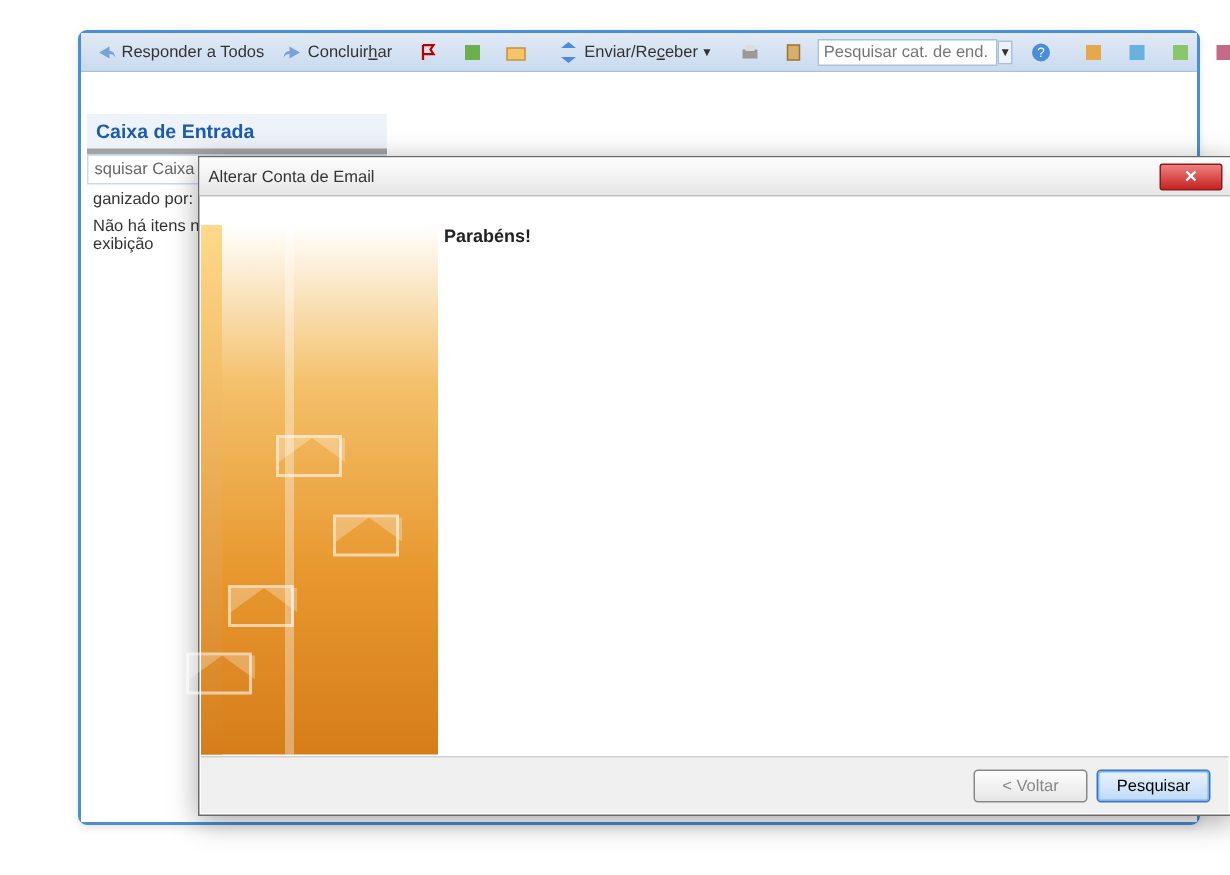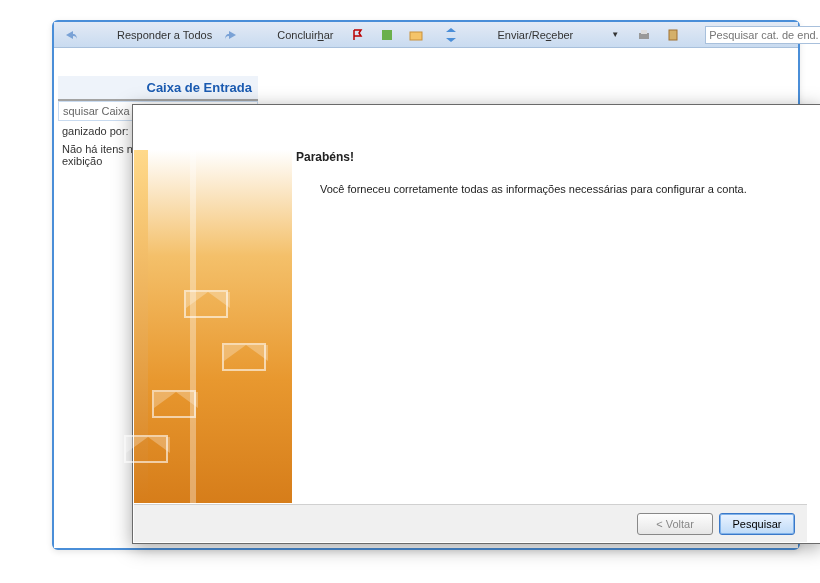--- a/index.html
+++ b/index.html
@@ -24,47 +24,45 @@
   font-size: 11px;
   color: #333;
   padding: 0 4px;
 }
 .toolbar .btn {
   padding: 2px 6px;
   display: inline-flex;
   align-items: center;
   cursor: pointer;
   white-space: nowrap;
-  gap: 36px;
 }
 .toolbar .iconbox { width: 14px; height: 14px; margin-right: 3px; display: inline-block; }
 .toolbar .sep { width: 1px; height: 18px; background: #a8c0dc; margin: 0 3px; }
 .toolbar .spacer { flex: 1; }
-.toolbar input.search { width: 120px; height: 18px; font-size: 11px; border: 1px solid #a8c0dc; padding: 0 3px; background: #fff; margin-left: 16px; }
+.toolbar input.search { width: 120px; height: 18px; font-size: 11px; border: 1px solid #a8c0dc; padding: 0 3px; background: #fff; }
 .toolbar .dropdown-btn { width: 12px; height: 16px; border: 1px solid #a8c0dc; background: #eef3fa; cursor: pointer; font-size: 8px; line-height: 14px; text-align: center; }
 .underline { text-decoration: underline; }
 
 .main-area {
   position: absolute;
   left: 0; top: 50px; right: 0; bottom: 0;
   background: #fff;
   padding: 0;
 }
 .sidebar-panel {
   position: absolute;
   left: 4px; top: 4px; width: 200px;
 }
 .panel-title {
   background: #eef3fa;
   color: #1b5bb1;
   font-weight: bold;
   font-size: 13px;
   padding: 4px 6px;
-  border-bottom: 2px solid #a3a3a3;
-  text-align: right;
+  border-bottom: 4px solid #a3a3a3;
 }
 .panel-search {
   border: 1px solid #c9dbf0;
   font-size: 11px;
   padding: 3px 4px;
   color: #666;
 }
 .panel-org {
   font-size: 11px;
   padding: 4px 4px;
@@ -142,21 +140,21 @@
   position: absolute;
   left: 162px; right: 10px; top: 18px;
   font-size: 11px;
   color: #222;
 }
 .dialog .content h3 { font-size: 12px; font-weight: bold; margin-bottom: 18px; }
 .dialog .content p { margin-left: 24px; margin-bottom: 14px; line-height: 1.4; }
 
 .dialog .footer {
   position: absolute;
-  left: 1px; right: 14px; bottom: 1px; height: 38px;
+  left: 1px; right: 2px; bottom: 1px; height: 38px;
   background: #f0f0f0;
   border-top: 1px solid #d0d0d0;
   display: flex;
   align-items: center;
   justify-content: flex-end;
   padding-right: 12px;
   gap: 6px;
 }
 .dialog .footer button {
   min-width: 76px; height: 22px;
@@ -295,32 +293,35 @@
       <div class="panel-empty">
         <div>Não há itens nesta</div>
         <div>exibição</div>
       </div>
     </div>
     <button class="close-btn-main">Fechar</button>
   </div>
 </div>
 
 <div class="dialog">
+  <div class="titlebar">
+    <span class="title">Alterar Conta de Email</span>
+    <span class="closex">✕</span>
+  </div>
   <div class="body">
     <div class="art">
       <div class="art-bg"></div>
       <div class="art-accent1"></div>
       <div class="art-accent2"></div>
       <div class="art-env e1"></div>
       <div class="art-env e2"></div>
       <div class="art-env e3"></div>
       <div class="art-env e4"></div>
     </div>
     <div class="content">
       <h3>Parabéns!</h3>
-      <p>Você forneceu corretamente todas as informações necessárias para configurar a conta.</p>
     </div>
   </div>
   <div class="footer">
     <button disabled="">&lt; Voltar</button>
     <button class="primary">Pesquisar</button>
   </div>
 </div>
 
 </body></html>

